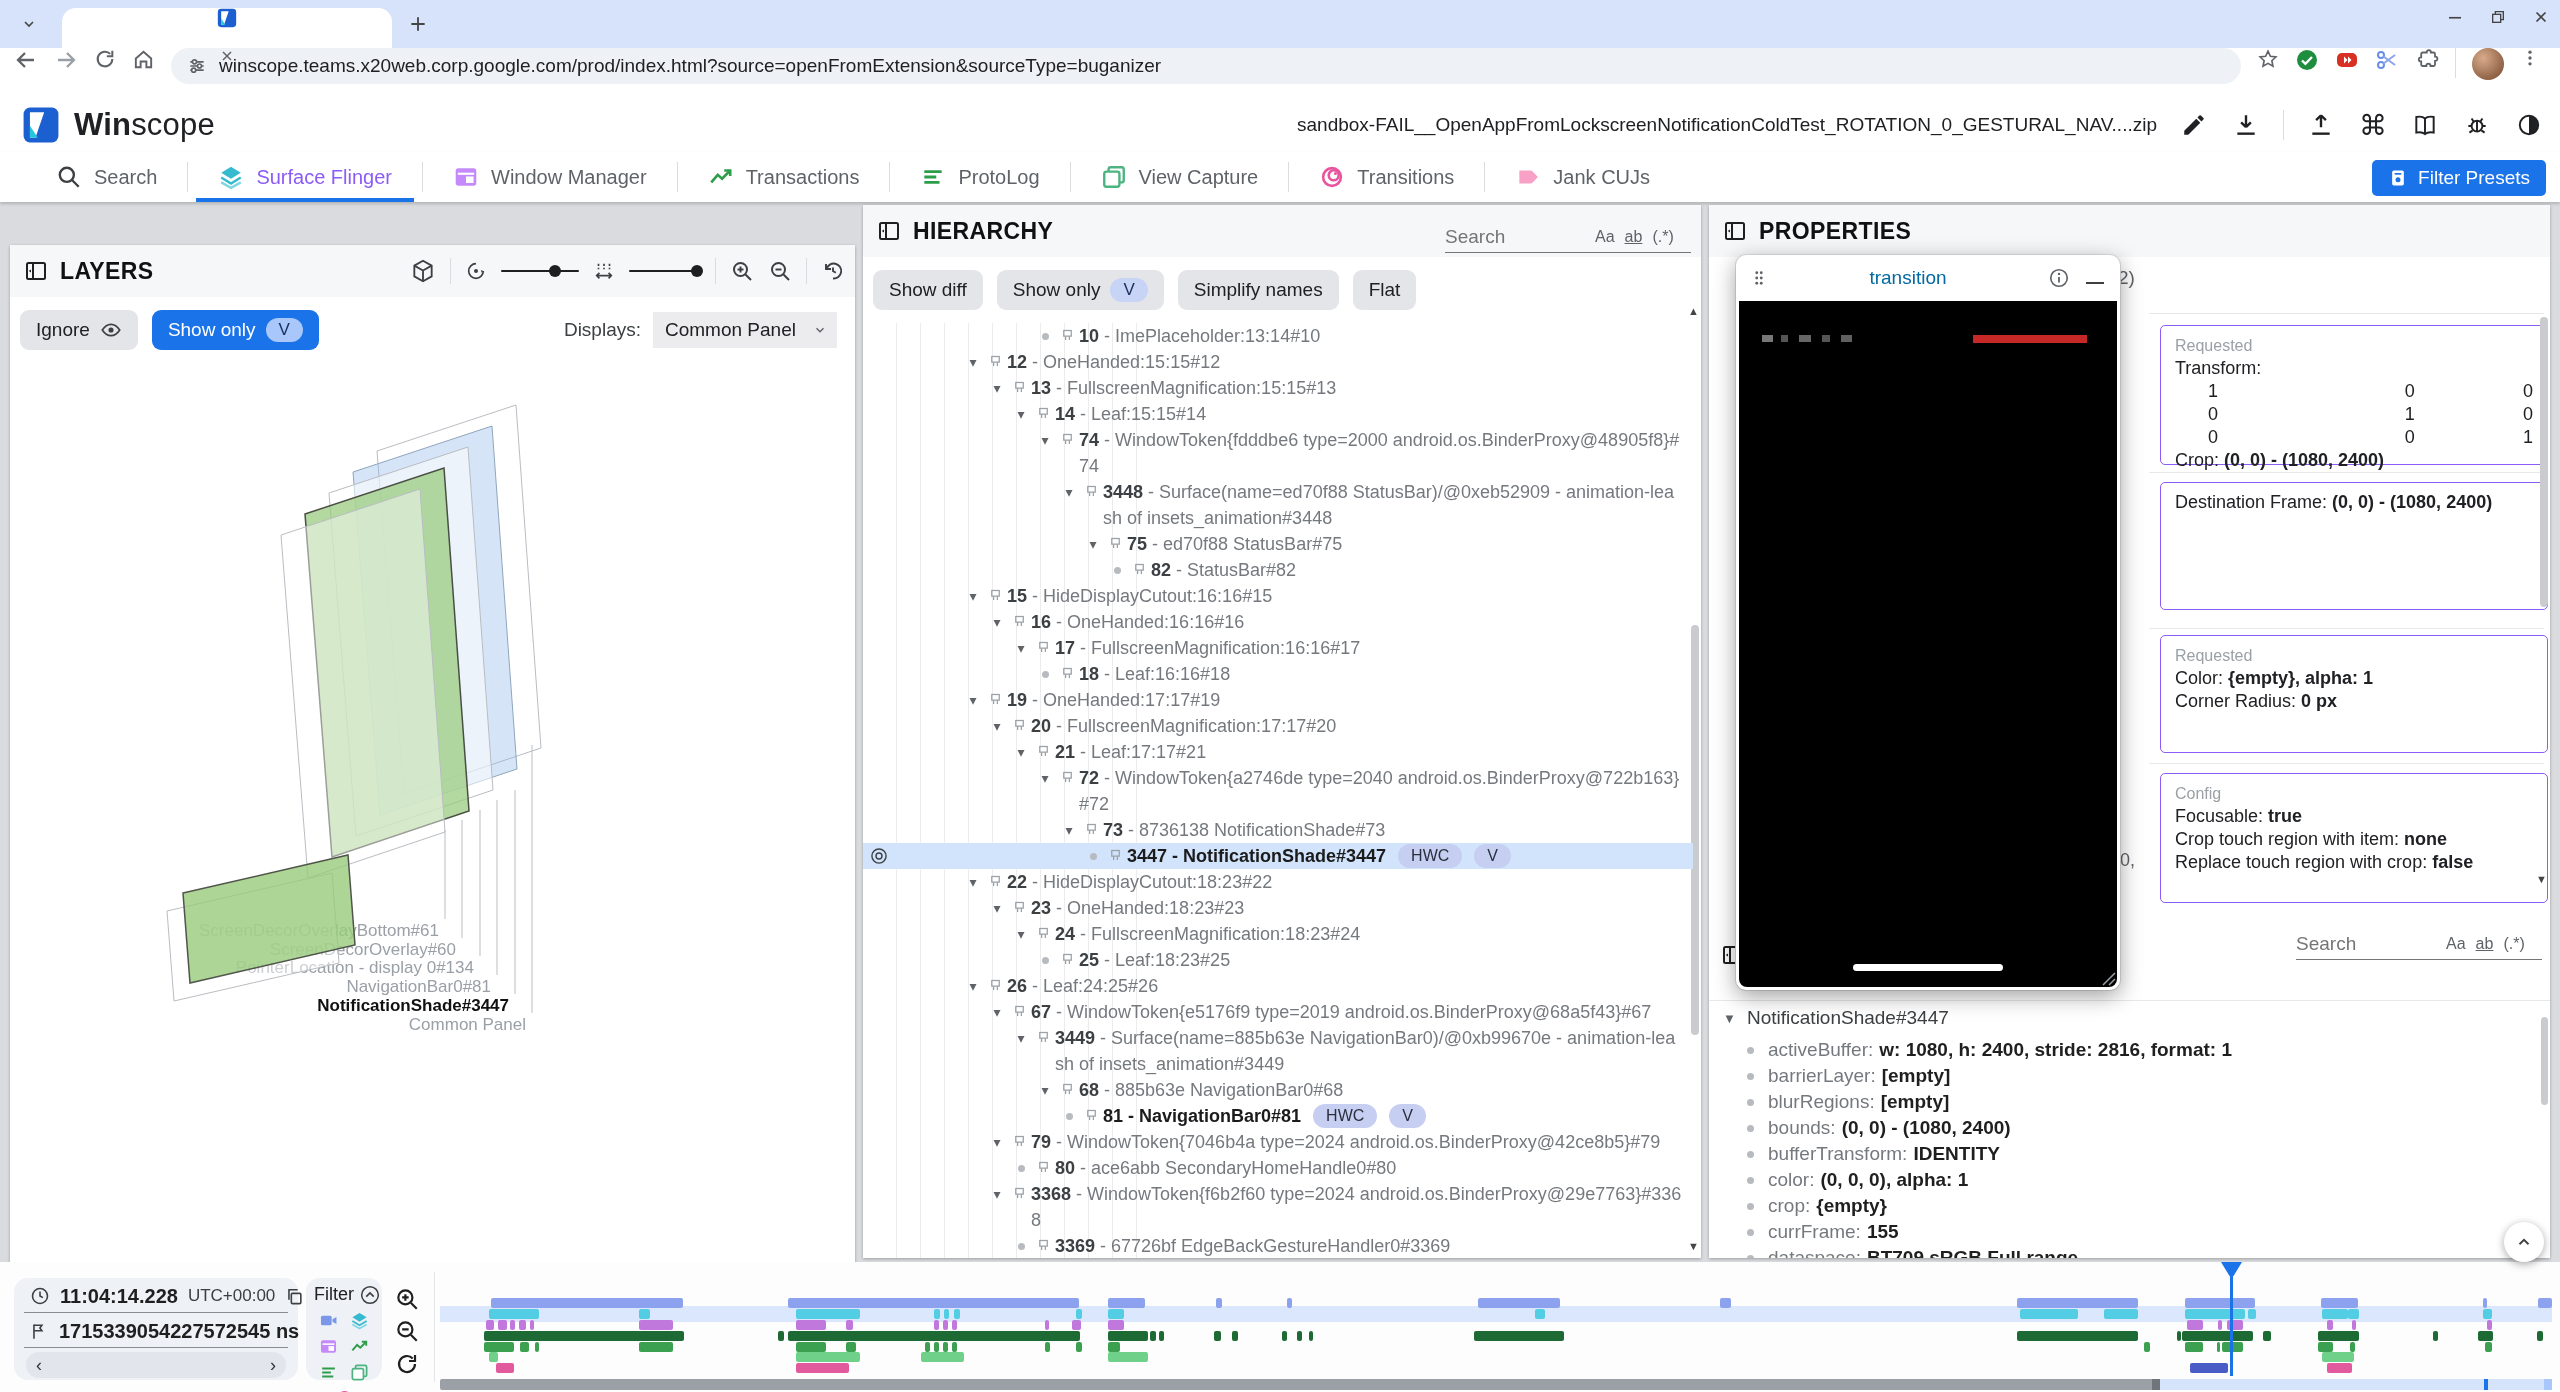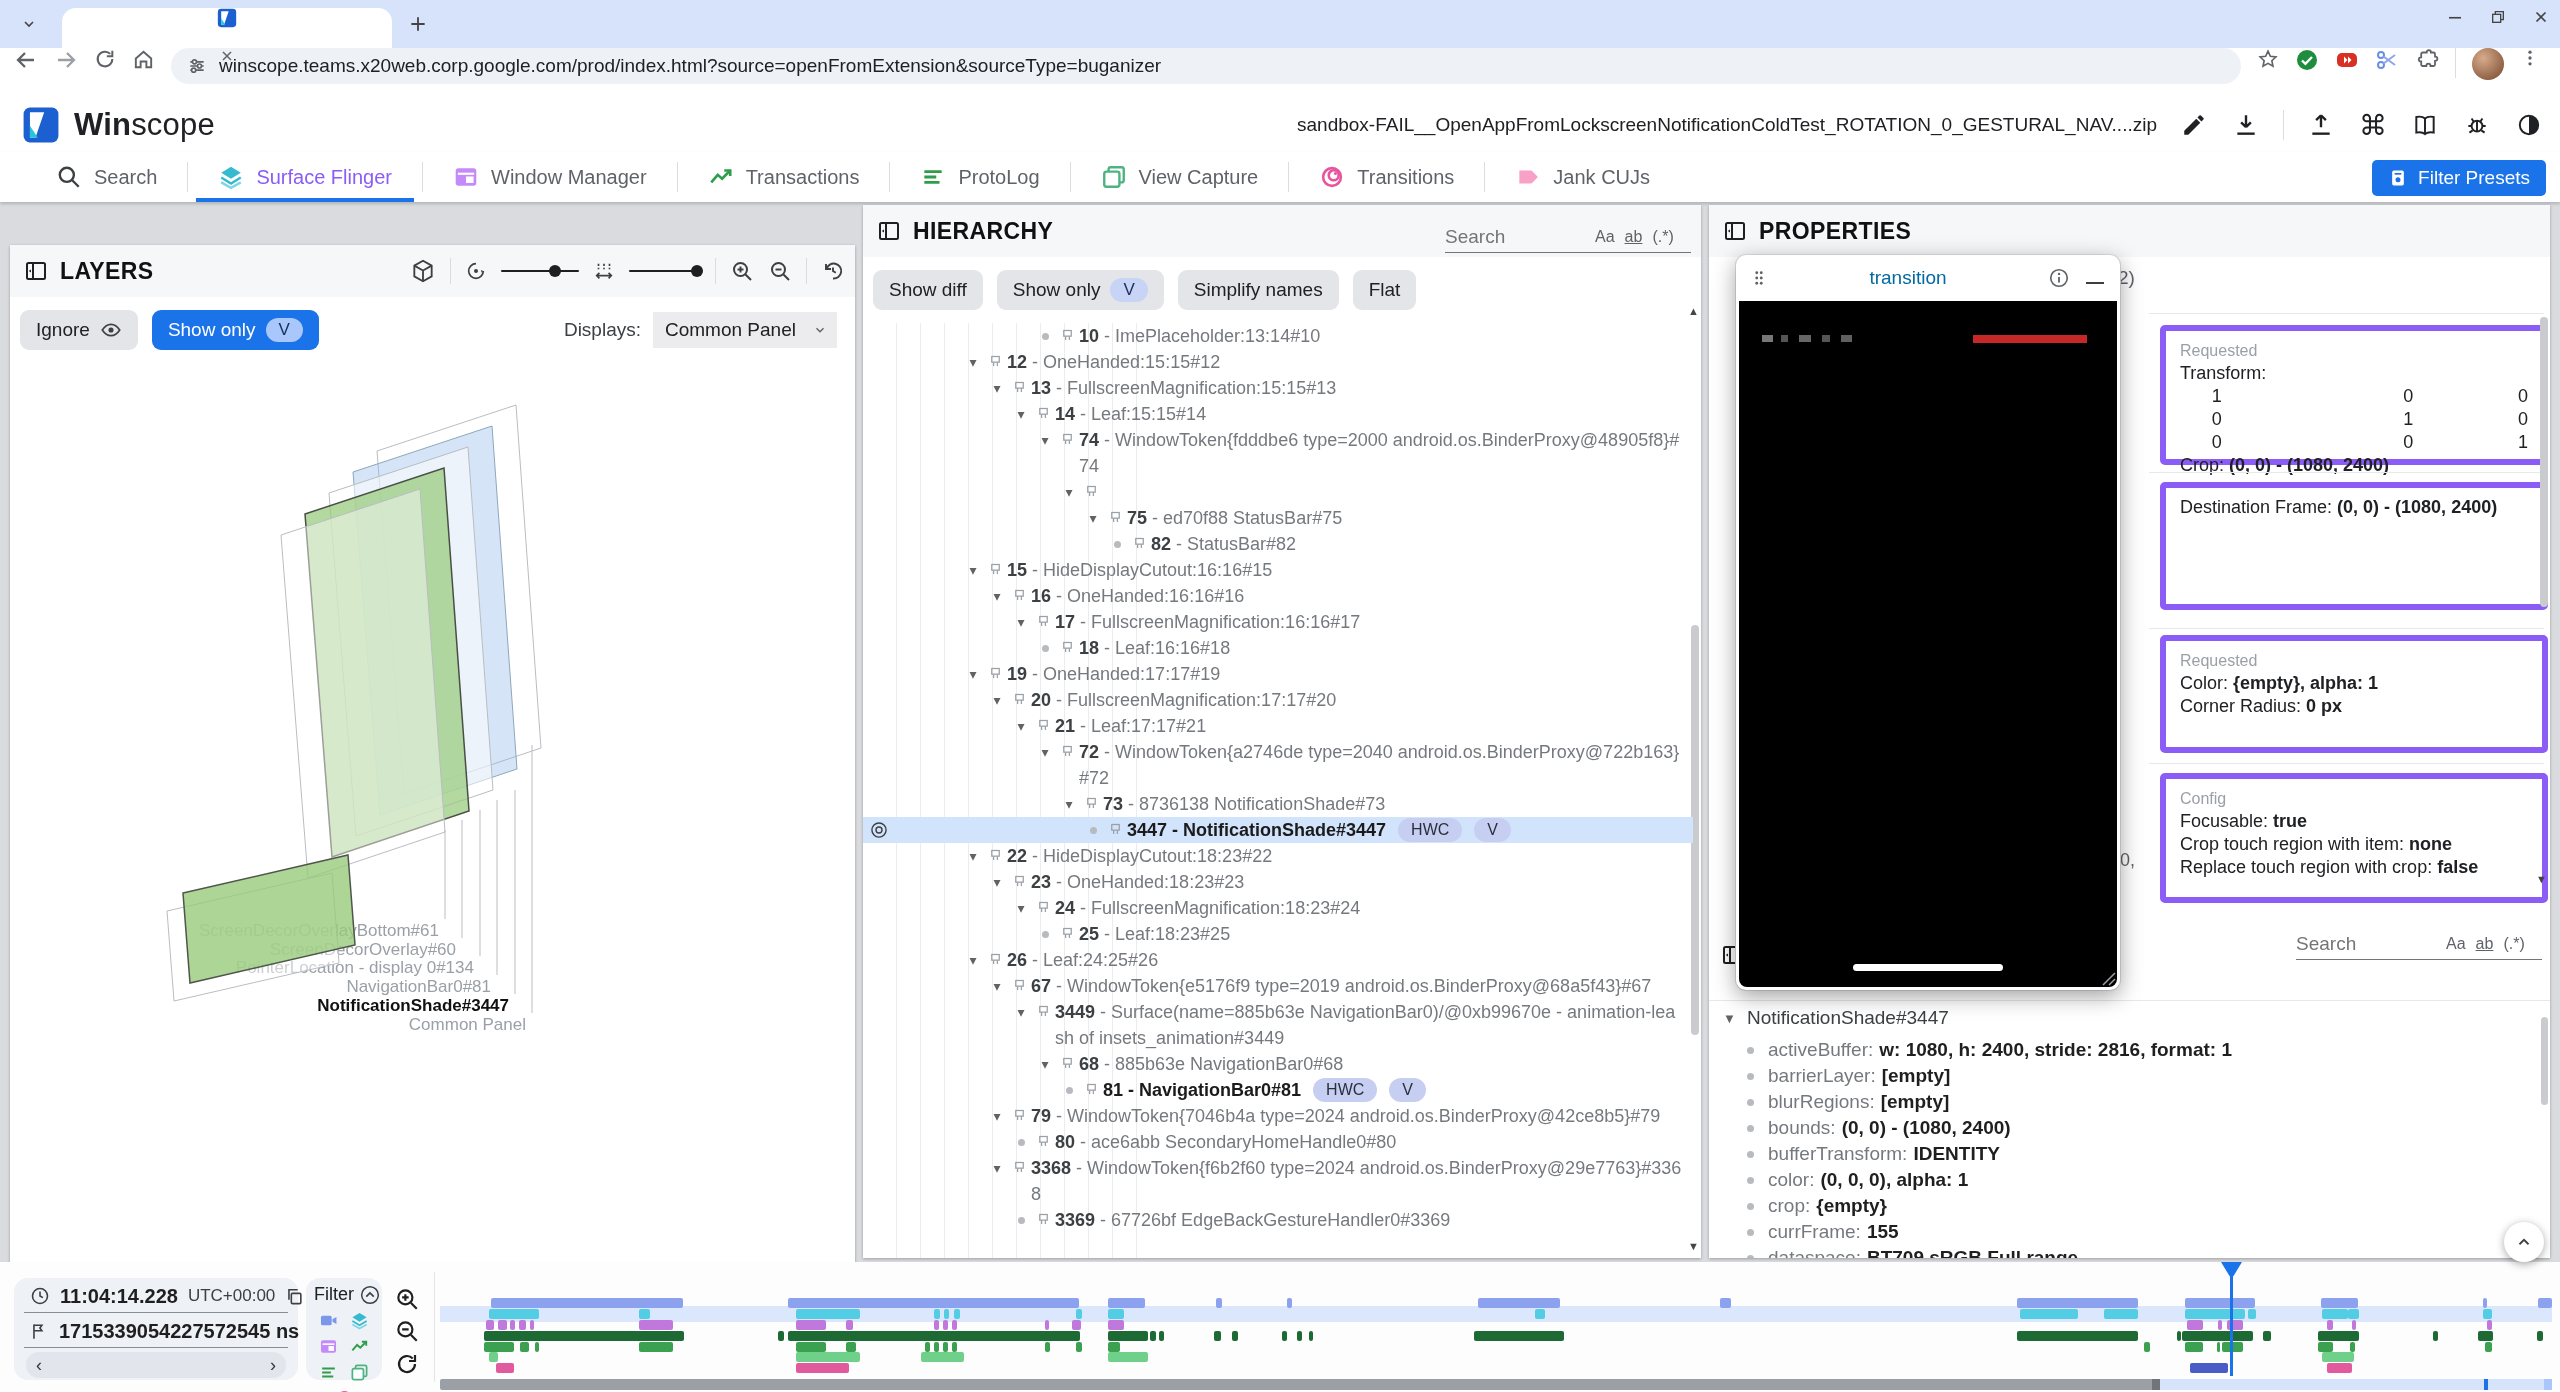--- a/index.html
+++ b/index.html
@@ -65,21 +65,21 @@
   .trow .dot i { width:7px; height:7px; border-radius:50%; background:#b7bbbf; }
   .trow .nflag { flex:none; width:24px; padding-top:5px; display:flex; justify-content:center; }
   .trow .num { color:#3c4043; font-weight:700; }
   .trow.sel { background:#d2e3fc; }
   .trow.boldrow .tlabel, .trow.boldrow .num { color:#1b1b1b; font-weight:700; }
   .tlabel { flex:0 1 auto; min-width:0; }
   .rchip { display:inline-block; background:#c6cff1; color:#2a2f3c; border-radius:13px; font-size:16px; line-height:24px; padding:0 13px; margin-left:12px; vertical-align:1px; font-weight:400; }
   .roweye { position:absolute; left:6px; top:3px; }
 
   
-  .pcard { position:absolute; left:451px; width:388px; border:6px solid #8b5cf6; border-radius:5px; background:#fff; padding:8px 14px; font-size:18px; line-height:23px; color:#202124; }
+  .pcard { position:absolute; left:451px; width:388px; border:1px solid #8b5cf6; border-radius:5px; background:#fff; padding:8px 14px; font-size:18px; line-height:23px; color:#202124; }
   .pcard .grp { color:#9aa0a6; font-size:16px; }
   .pcard b { font-weight:700; }
   .phr { position:absolute; left:440px; right:6px; height:1px; background:#e7e8ea; }
   .mrow { display:flex; }
   .mrow span { display:inline-block; text-align:right; }
   .mrow span:nth-child(1){ width:12%; } .mrow span:nth-child(2){ width:55%; } .mrow span:nth-child(3){ width:33%; }
   .searchline { border:none; outline:none; background:transparent; font-family:inherit; font-size:19px; color:#202124; }
   .sctrl { color:#5f6368; font-size:16px; display:flex; gap:10px; align-items:center; }
   .sctrl .u { text-decoration:underline; }
   .propitem { position:absolute; left:0; right:10px; height:26px; font-size:19px; color:#75797e; display:flex; align-items:center; }
@@ -583,20 +583,21 @@
         </div>
         <div class="trow">
           <span style="flex: 0 0 auto; width: 196px;"></span>
           <span class="mark">▾</span>
           <span class="nflag">
             <svg width="15" height="15" viewBox="0 0 24 24">
               <rect x="6" y="4" width="12" height="9" fill="none" stroke="#9aa0a6" stroke-width="2"></rect>
               <path d="M9 13v6M15 13v6" stroke="#9aa0a6" stroke-width="2"></path>
             </svg>
           </span>
+          <span class="tlabel"><span class="num">3448</span><span> - Surface(name=ed70f88 StatusBar)/@0xeb52909 - animation-leash of insets_animation#3448</span></span>
         </div>
         <div class="trow">
           <span style="flex: 0 0 auto; width: 220px;"></span>
           <span class="mark">▾</span>
           <span class="nflag">
             <svg width="15" height="15" viewBox="0 0 24 24">
               <rect x="6" y="4" width="12" height="9" fill="none" stroke="#9aa0a6" stroke-width="2"></rect>
               <path d="M9 13v6M15 13v6" stroke="#9aa0a6" stroke-width="2"></path>
             </svg>
           </span>

